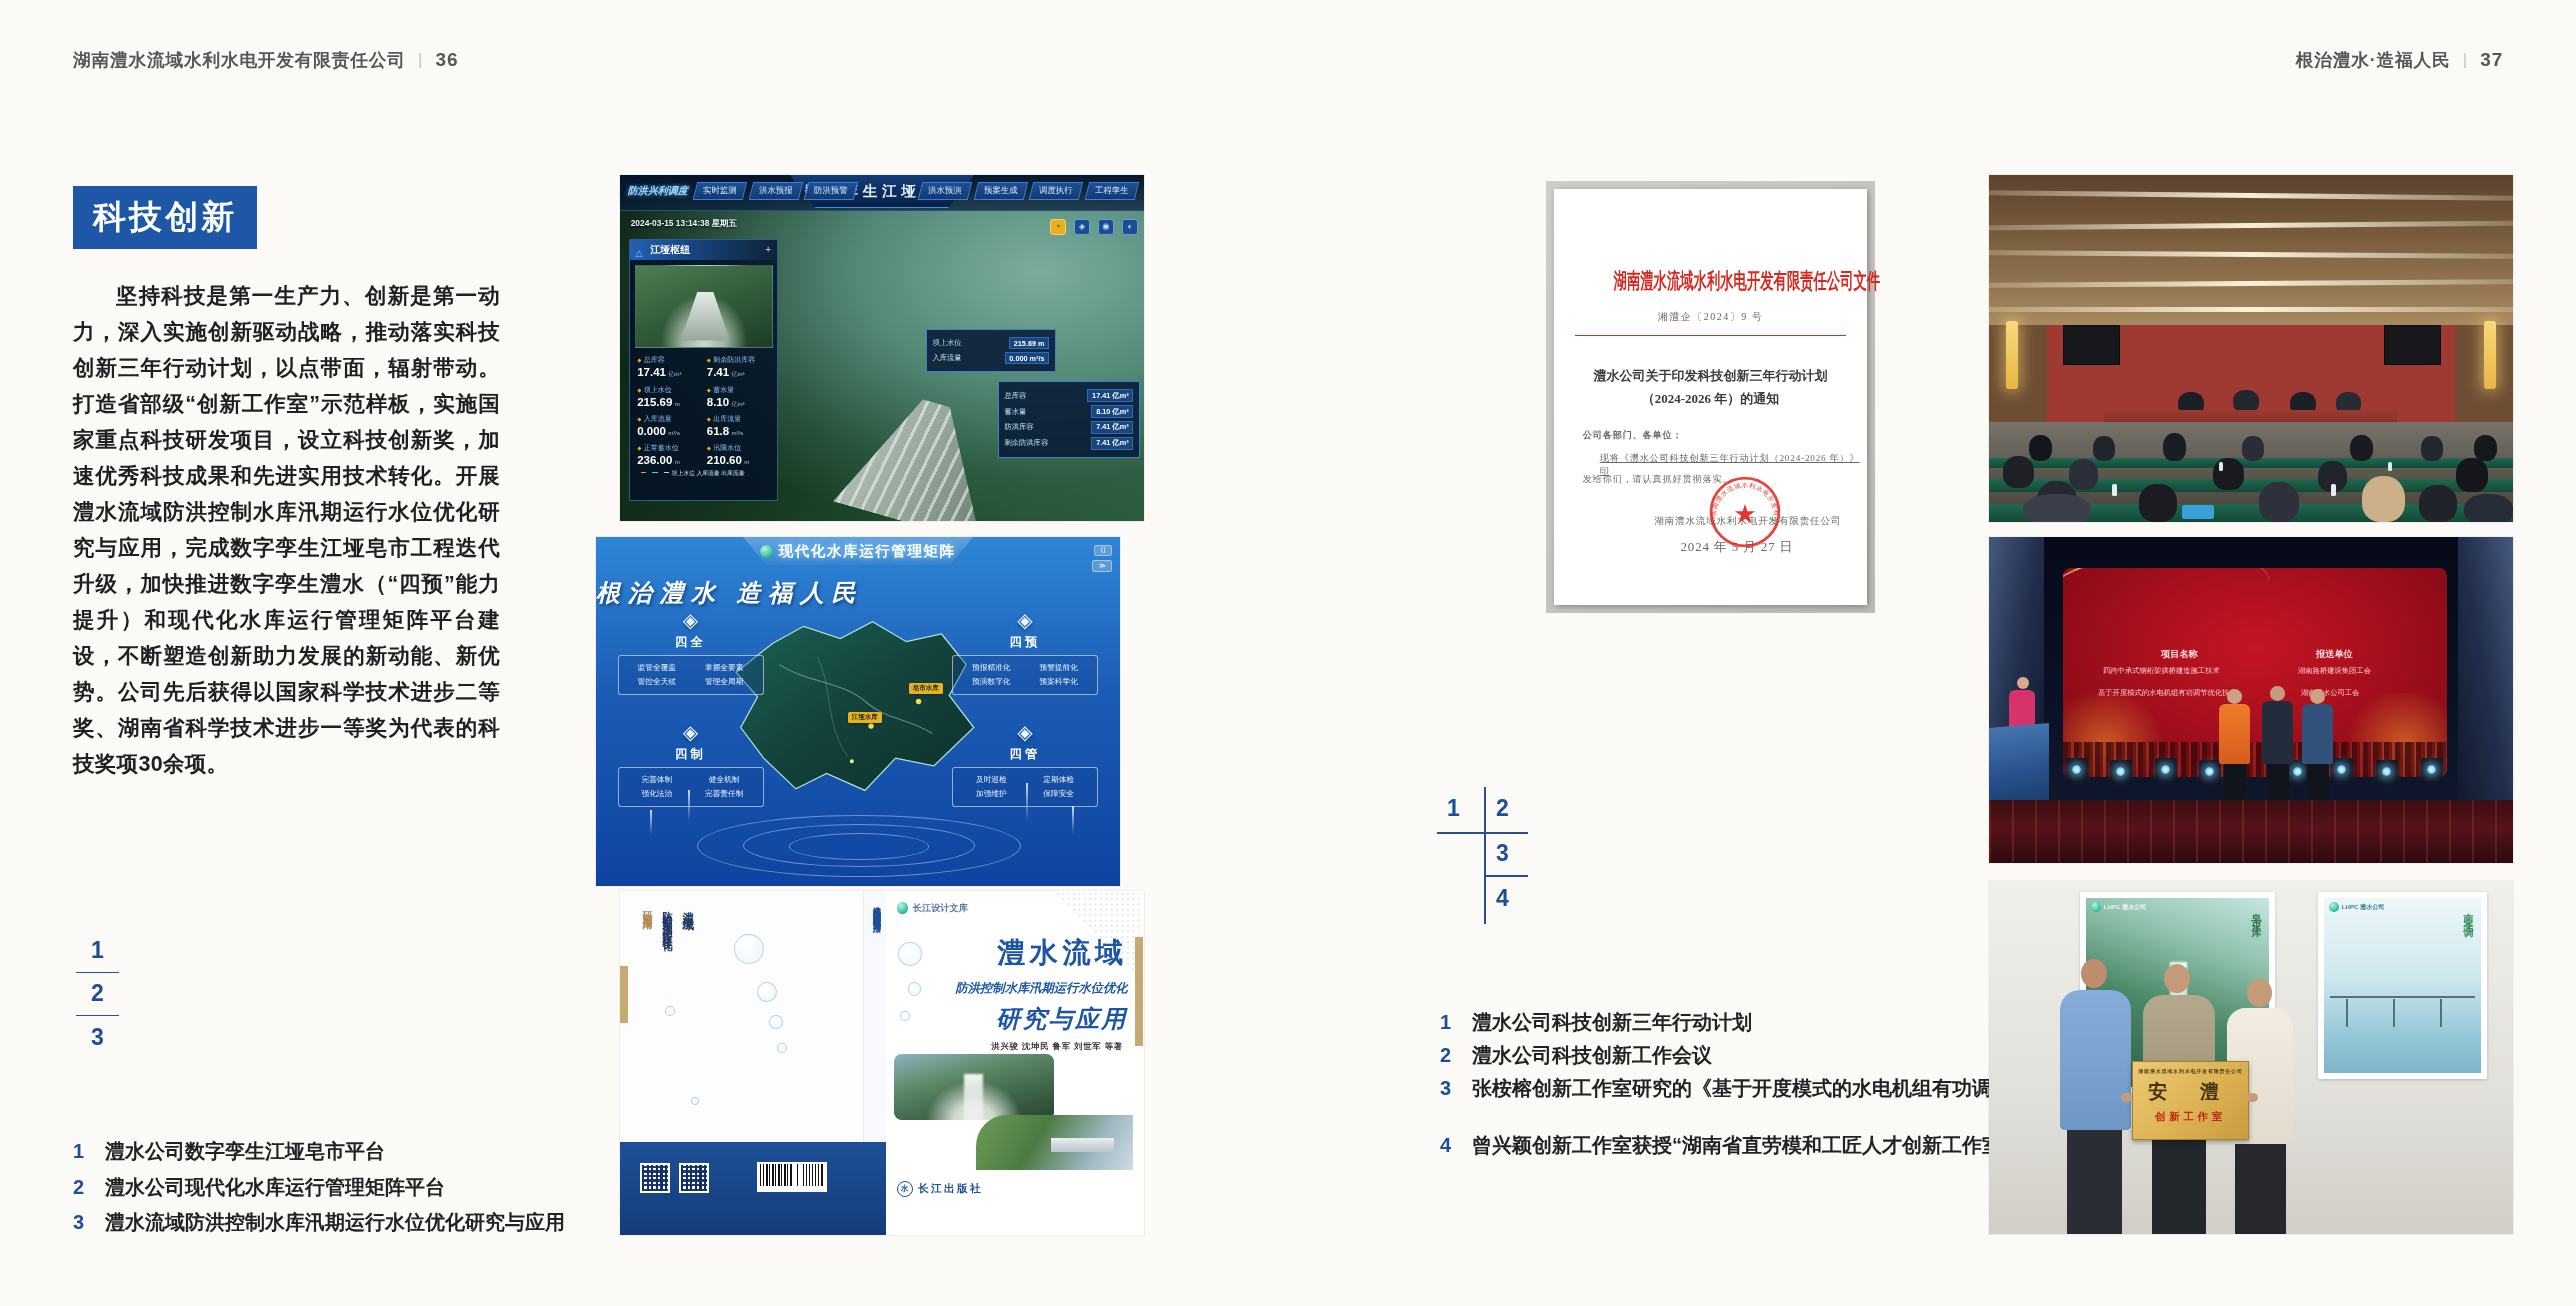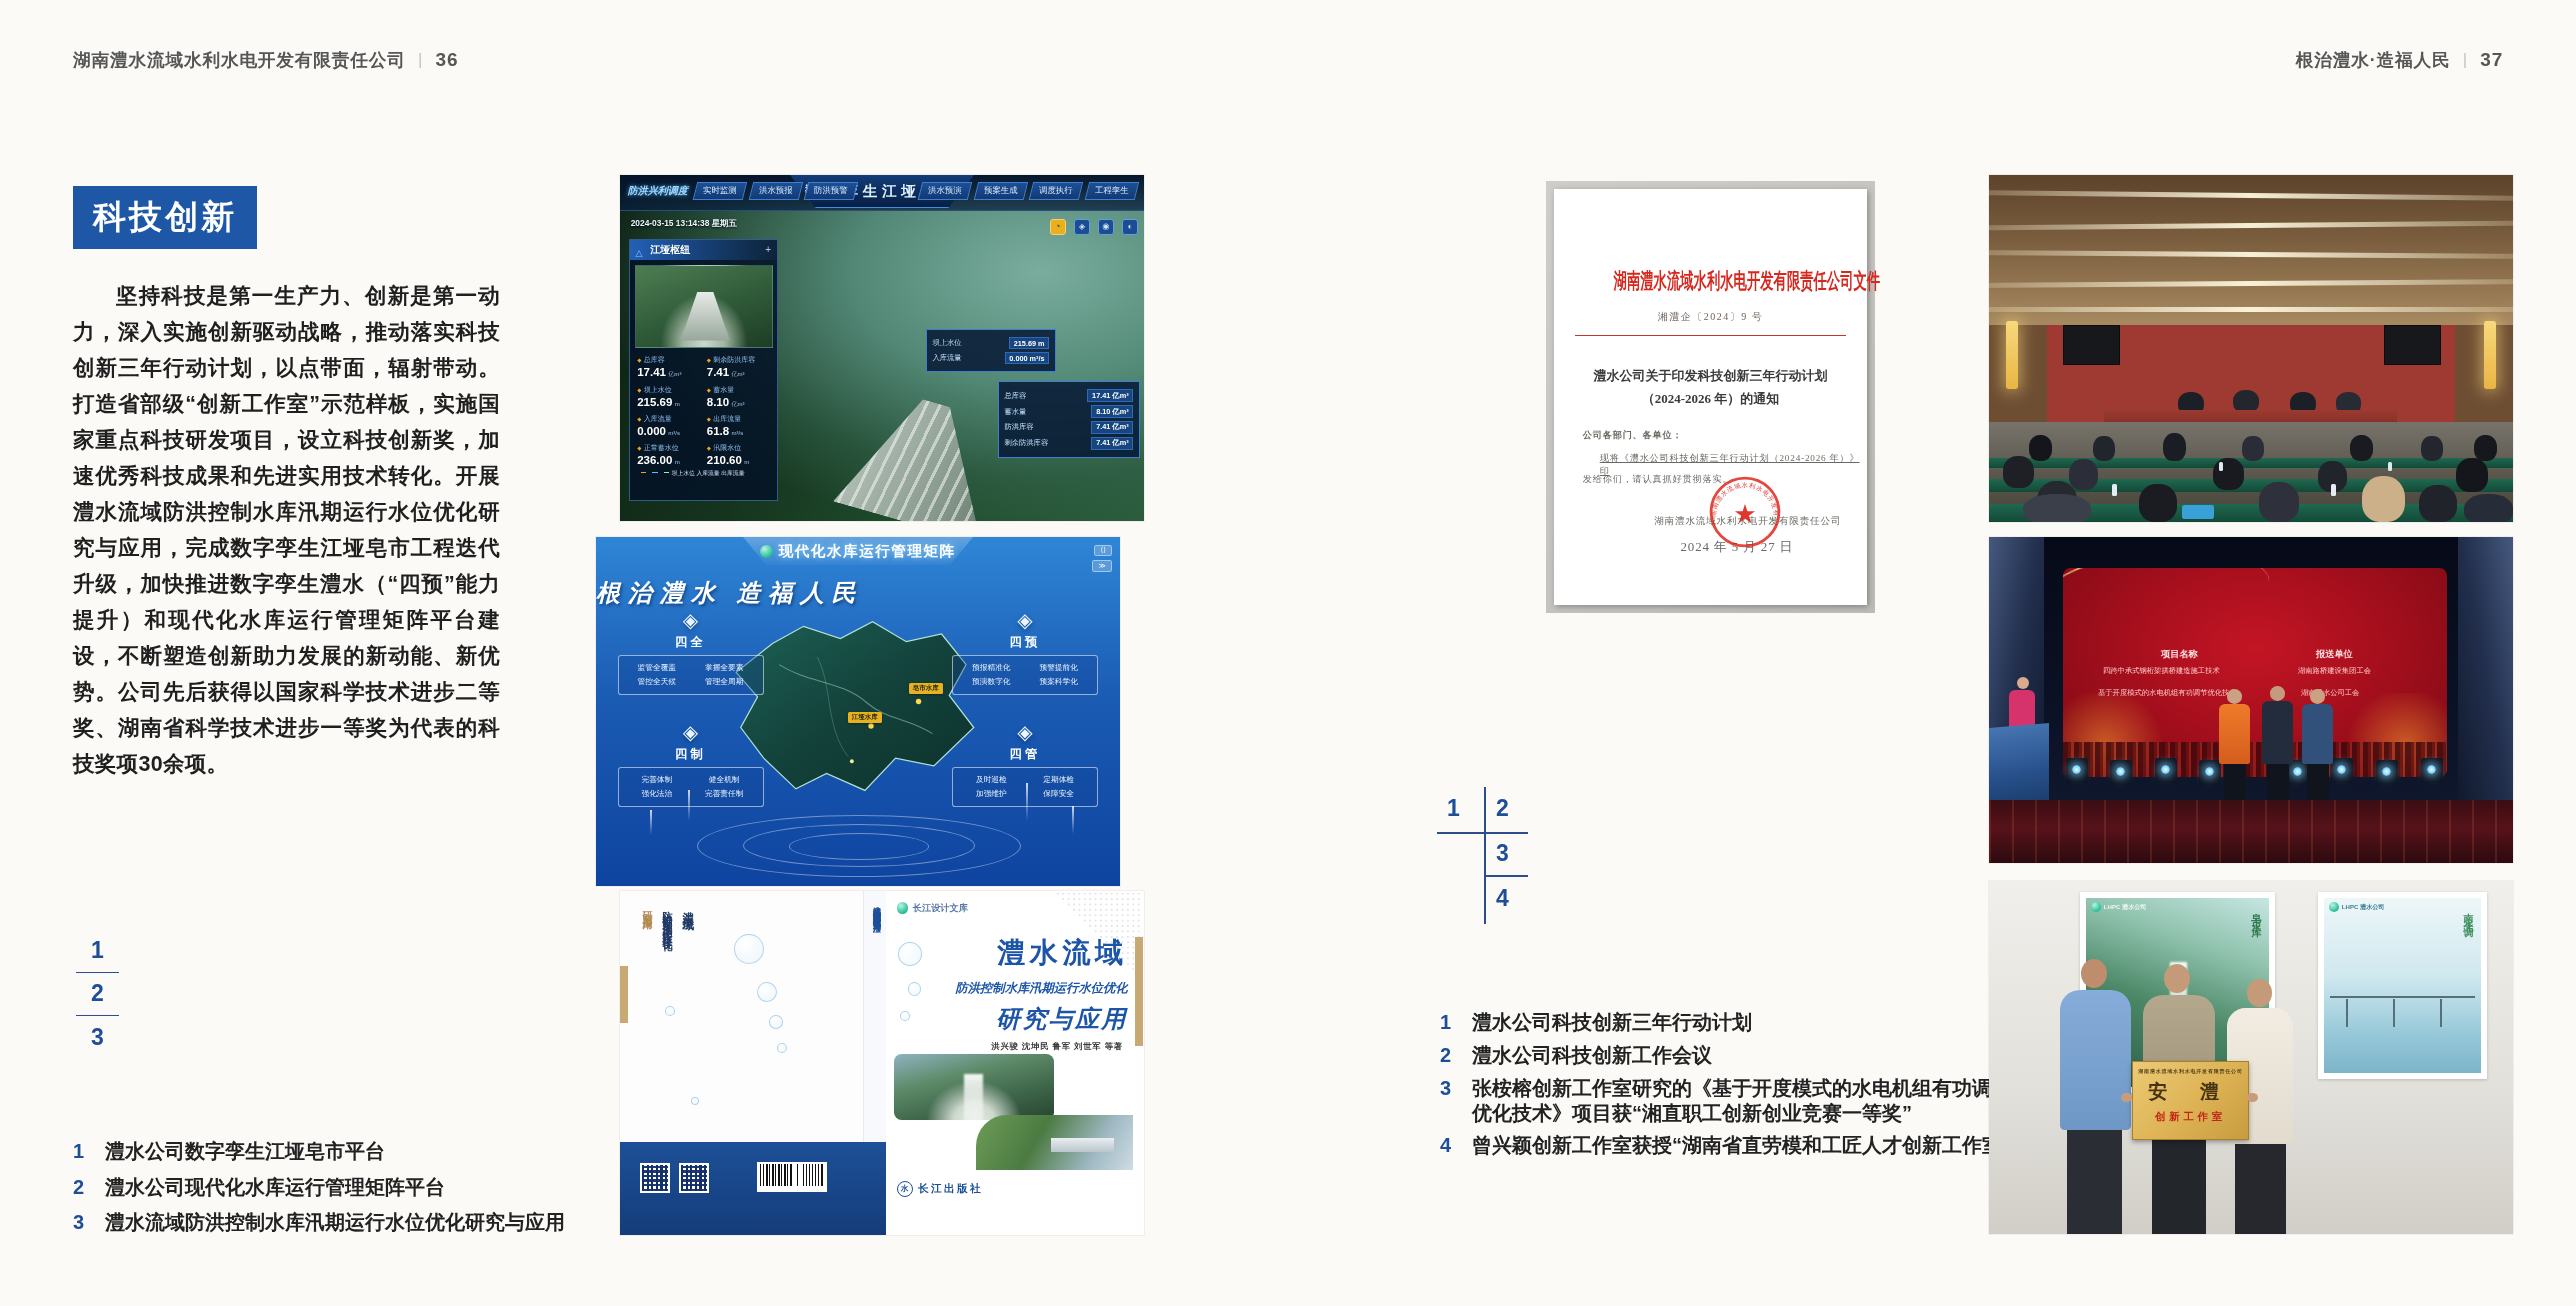--- a/index.html
+++ b/index.html
@@ -503,21 +503,20 @@
     <span class="cap-tx">澧水公司科技创新三年行动计划</span>
   </div>
   <div class="cap" style="left:1440px;top:1043px;">
     <span class="cap-no">2</span>
     <span class="cap-tx">澧水公司科技创新工作会议</span>
   </div>
   <div class="cap" style="left:1440px;top:1076px;">
     <span class="cap-no">3</span>
     <span class="cap-tx">
       <span class="blk">张桉榕创新工作室研究的《基于开度模式的水电机组有功调节</span>
-      <span class="blk">优化技术》项目获“湘直职工创新创业竞赛一等奖”</span>
     </span>
   </div>
   <div class="cap" style="left:1440px;top:1133px;">
     <span class="cap-no">4</span>
     <span class="cap-tx">曾兴颖创新工作室获授“湖南省直劳模和工匠人才创新工作室”</span>
   </div>
 
   <div class="ph" style="left:1989px;top:175px;width:524px;height:347px;">
     <div class="mt-ceil"></div>
     <div class="mt-beam" style="top:18.4px;transform:rotate(.6deg);"></div>

